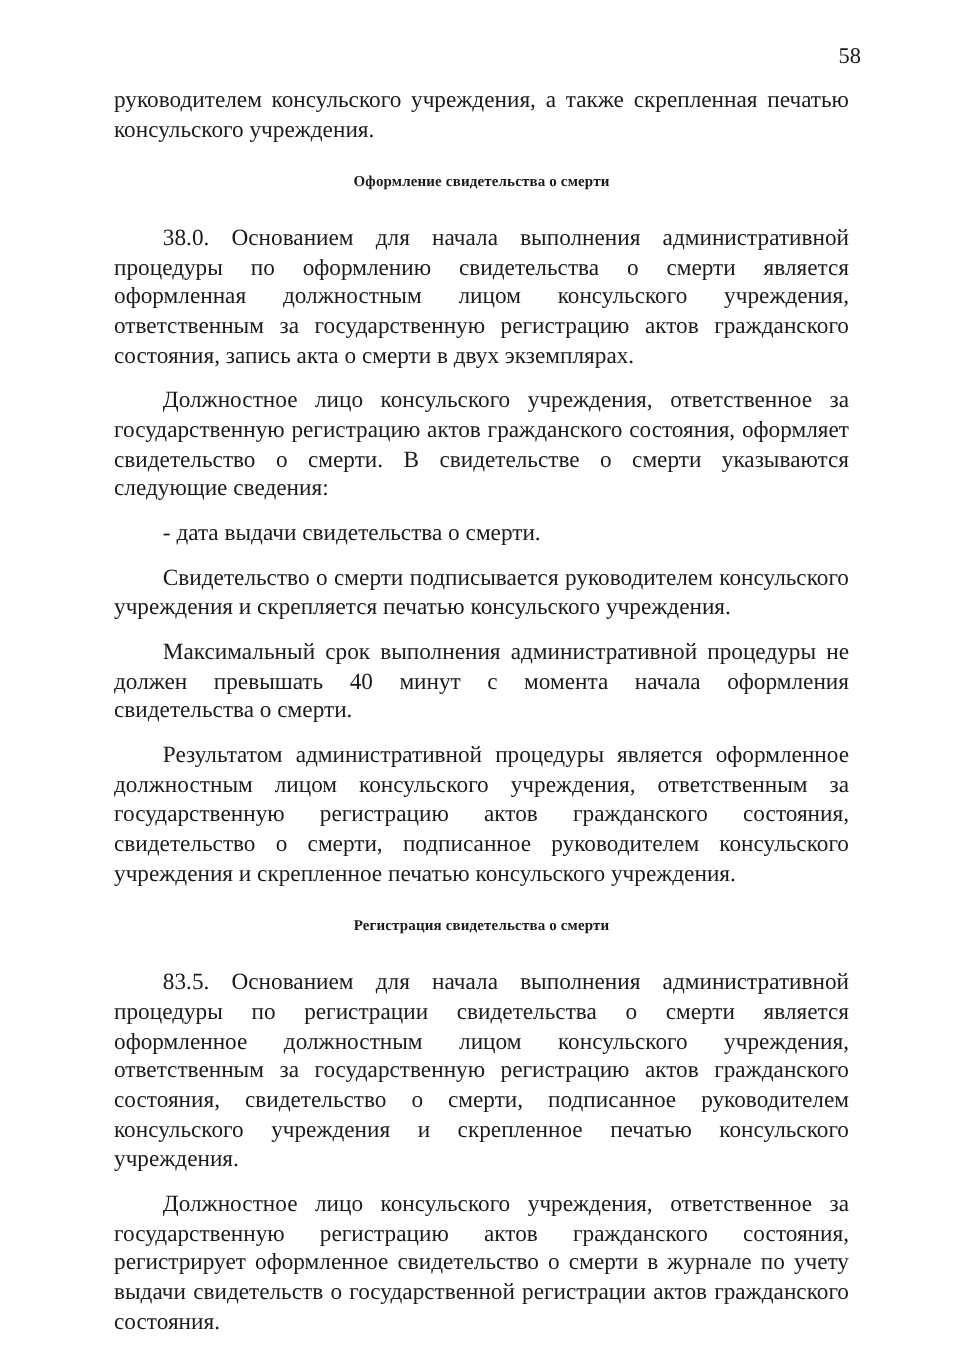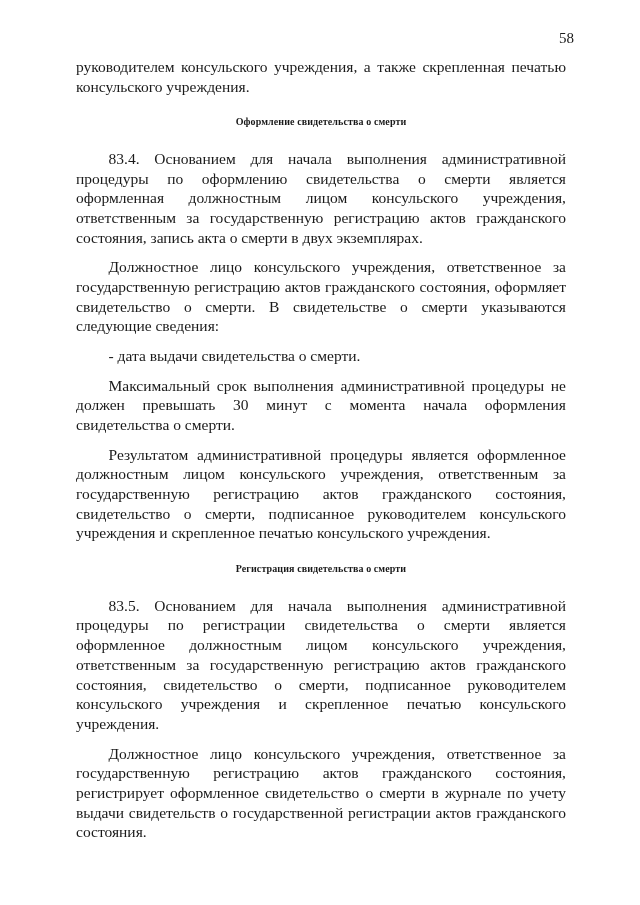--- a/index.html
+++ b/index.html
@@ -50,31 +50,32 @@
 <div class="page">
 
   <div class="page-number">58</div>
 
   <div class="content">
 
     <p class="para no-indent">руководителем консульского учреждения, а также скрепленная печатью консульского учреждения.</p>
 
     <h2 class="section-heading">Оформление свидетельства о смерти</h2>
 
-    <p class="para">83.4. Основанием для начала выполнения административной процедуры по оформлению свидетельства о смерти является оформленная должностным лицом консульского учреждения, ответственным за государственную регистрацию актов гражданского состояния, запись акта о смерти в двух экземплярах.</p>
+    <p class="para">38.0. Основанием для начала выполнения административной процедуры по оформлению свидетельства о смерти является оформленная должностным лицом консульского учреждения, ответственным за государственную регистрацию актов гражданского состояния, запись акта о смерти в двух экземплярах.</p>
 
     <p class="para">Должностное лицо консульского учреждения, ответственное за государственную регистрацию актов гражданского состояния, оформляет свидетельство о смерти. В свидетельстве о смерти указываются следующие сведения:</p>
 
 
 
 
     <p class="para">- дата выдачи свидетельства о смерти.</p>
 
+    <p class="para">Свидетельство о смерти подписывается руководителем консульского учреждения и скрепляется печатью консульского учреждения.</p>
 
-    <p class="para">Максимальный срок выполнения административной процедуры не должен превышать 30 минут с момента начала оформления свидетельства о смерти.</p>
+    <p class="para">Максимальный срок выполнения административной процедуры не должен превышать 40 минут с момента начала оформления свидетельства о смерти.</p>
 
     <p class="para">Результатом административной процедуры является оформленное должностным лицом консульского учреждения, ответственным за государственную регистрацию актов гражданского состояния, свидетельство о смерти, подписанное руководителем консульского учреждения и скрепленное печатью консульского учреждения.</p>
 
     <h2 class="section-heading">Регистрация свидетельства о смерти</h2>
 
     <p class="para">83.5. Основанием для начала выполнения административной процедуры по регистрации свидетельства о смерти является оформленное должностным лицом консульского учреждения, ответственным за государственную регистрацию актов гражданского состояния, свидетельство о смерти, подписанное руководителем консульского учреждения и скрепленное печатью консульского учреждения.</p>
 
     <p class="para">Должностное лицо консульского учреждения, ответственное за государственную регистрацию актов гражданского состояния, регистрирует оформленное свидетельство о смерти в журнале по учету выдачи свидетельств о государственной регистрации актов гражданского состояния.</p>
 
   </div>

